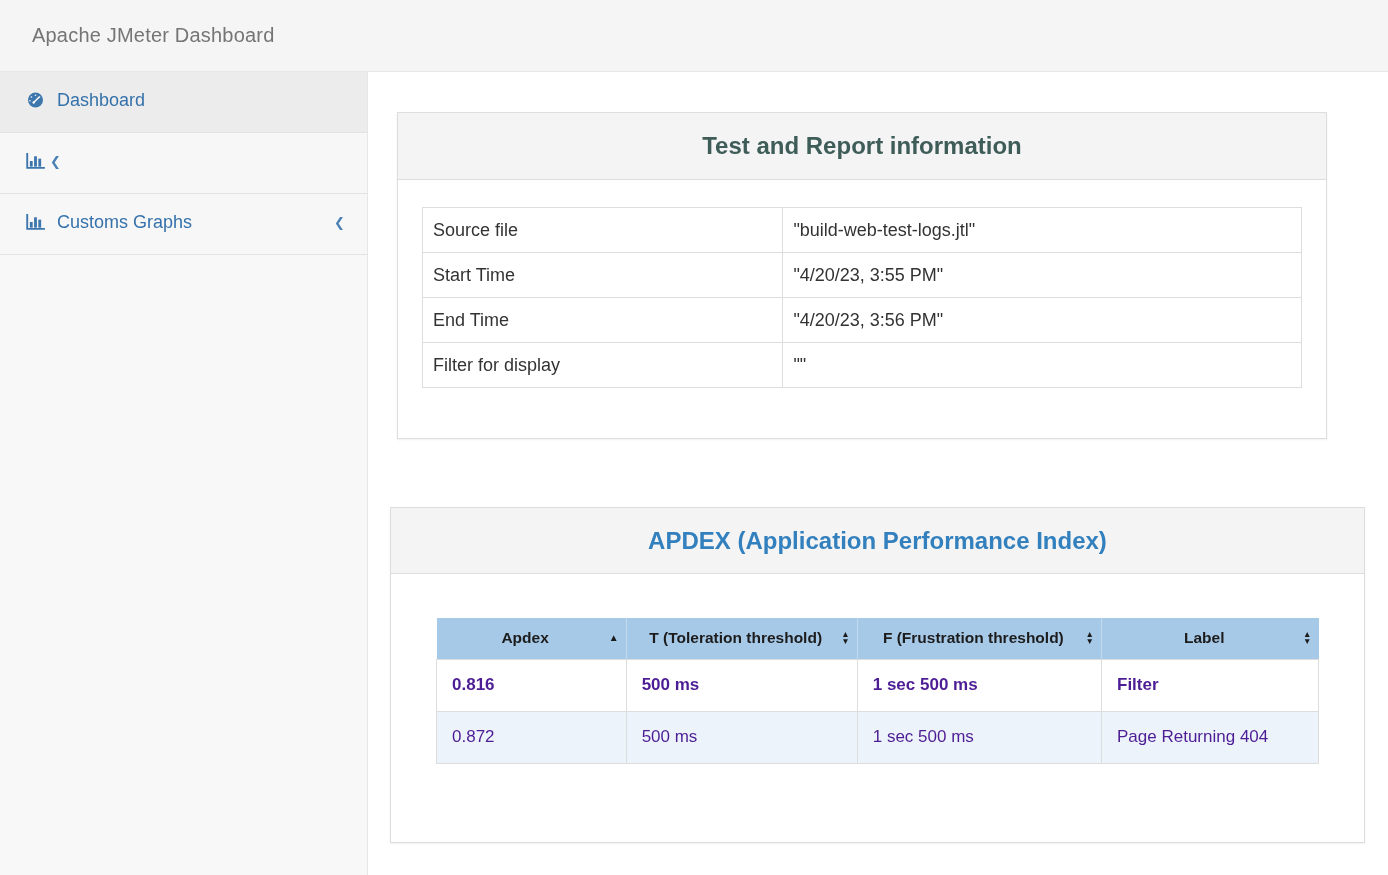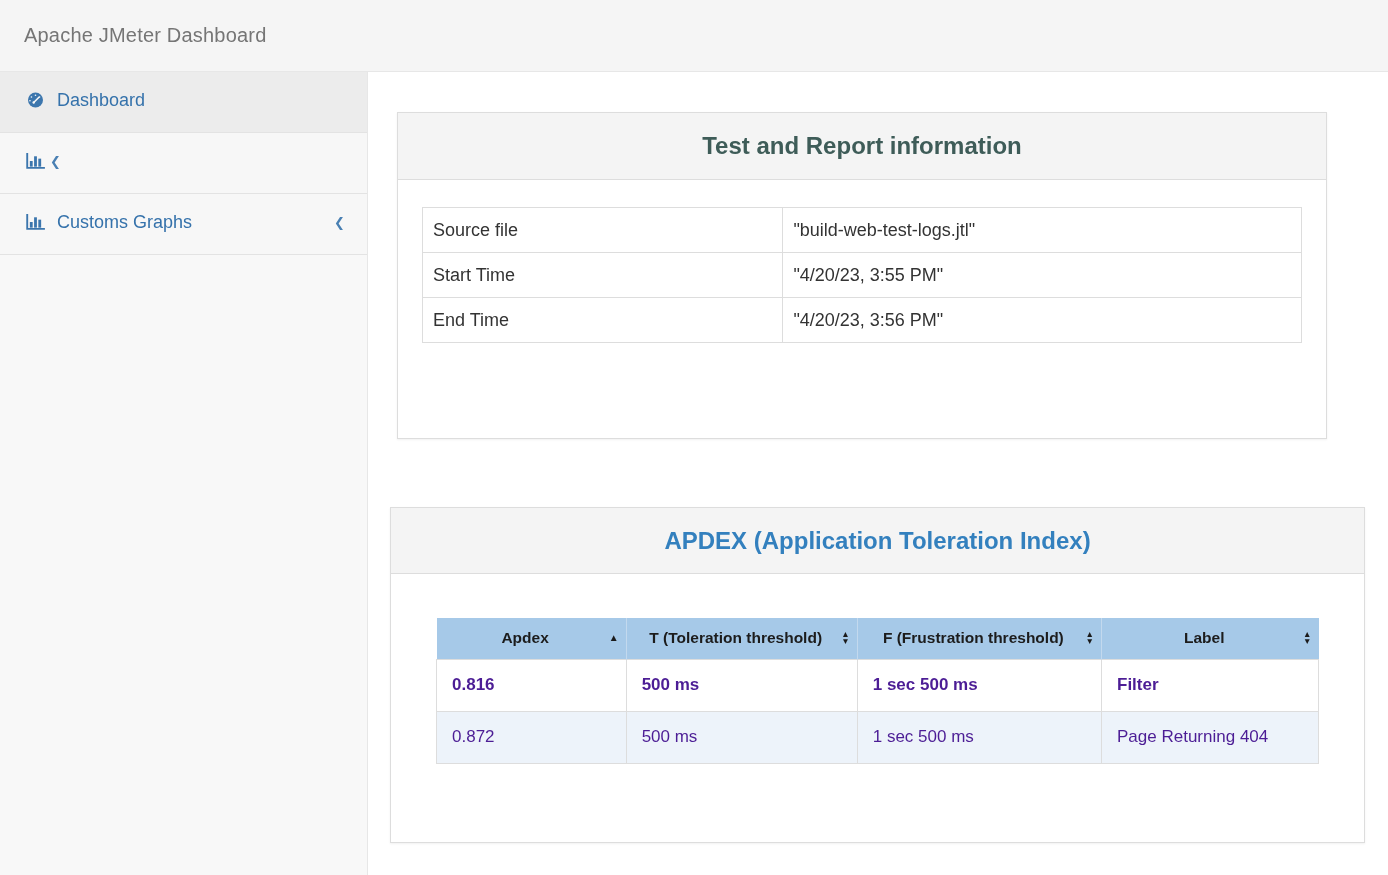--- a/index.html
+++ b/index.html
@@ -14,21 +14,21 @@
 
   
   .app-header {
     position: absolute; left: 0; top: 0;
     width: 1388px; height: 72px;
     background: #f5f5f5;
     border-bottom: 1px solid #e7e7e7;
     display: flex; align-items: center;
   }
   .app-title {
-    margin-left: 24px;
+    margin-left: 32px;
     font-size: 20px;
     color: #757575;
     letter-spacing: .2px;
   }
 
   
   .sidebar {
     position: absolute; left: 0; top: 72px;
     width: 368px; height: 803px;
     background: #f8f8f8;
@@ -203,28 +203,32 @@
             <td>"build-web-test-logs.jtl"</td>
           </tr>
           <tr>
             <td class="info-label">Start Time</td>
             <td>"4/20/23, 3:55 PM"</td>
           </tr>
           <tr>
             <td class="info-label">End Time</td>
             <td>"4/20/23, 3:56 PM"</td>
           </tr>
+          <tr>
+            <td class="info-label">Filter for display</td>
+            <td>""</td>
+          </tr>
         </tbody>
       </table>
     </div>
   </section>
 
   <section class="panel" id="apdex-panel">
     <div class="panel-heading">
-      <div class="panel-title">APDEX (Application Toleration Index)</div>
+      <div class="panel-title">APDEX (Application Performance Index)</div>
     </div>
     <div class="panel-body">
       <table class="apdex-table">
         <colgroup>
           <col class="c-apdex">
             <col class="c-tol">
             <col class="c-fru">
             <col class="c-label">
         </colgroup>
         <thead>

